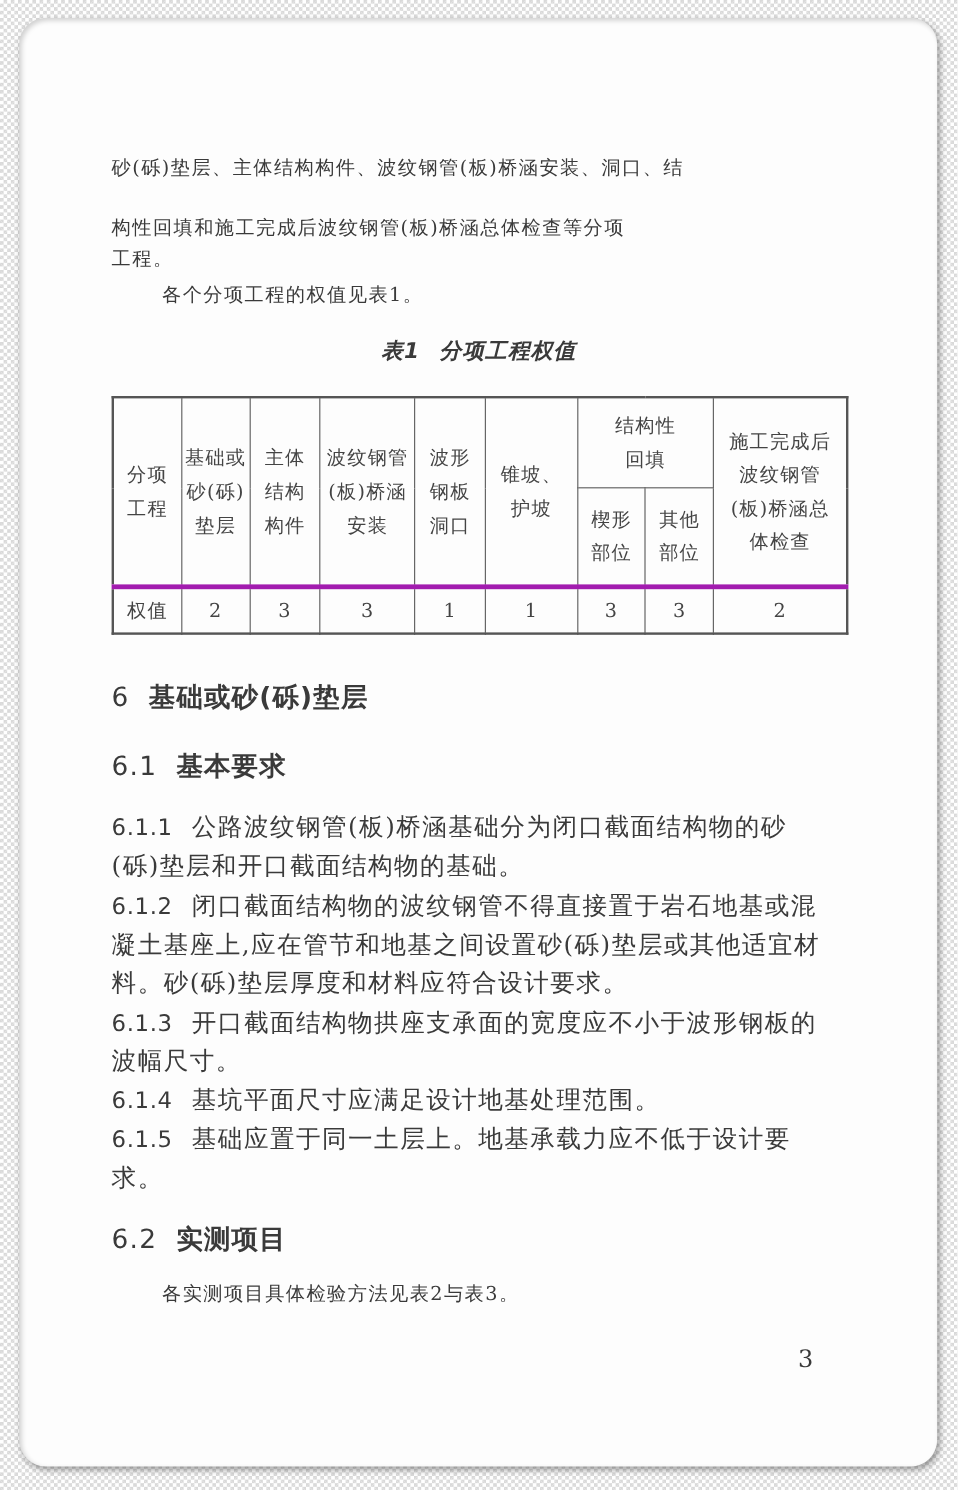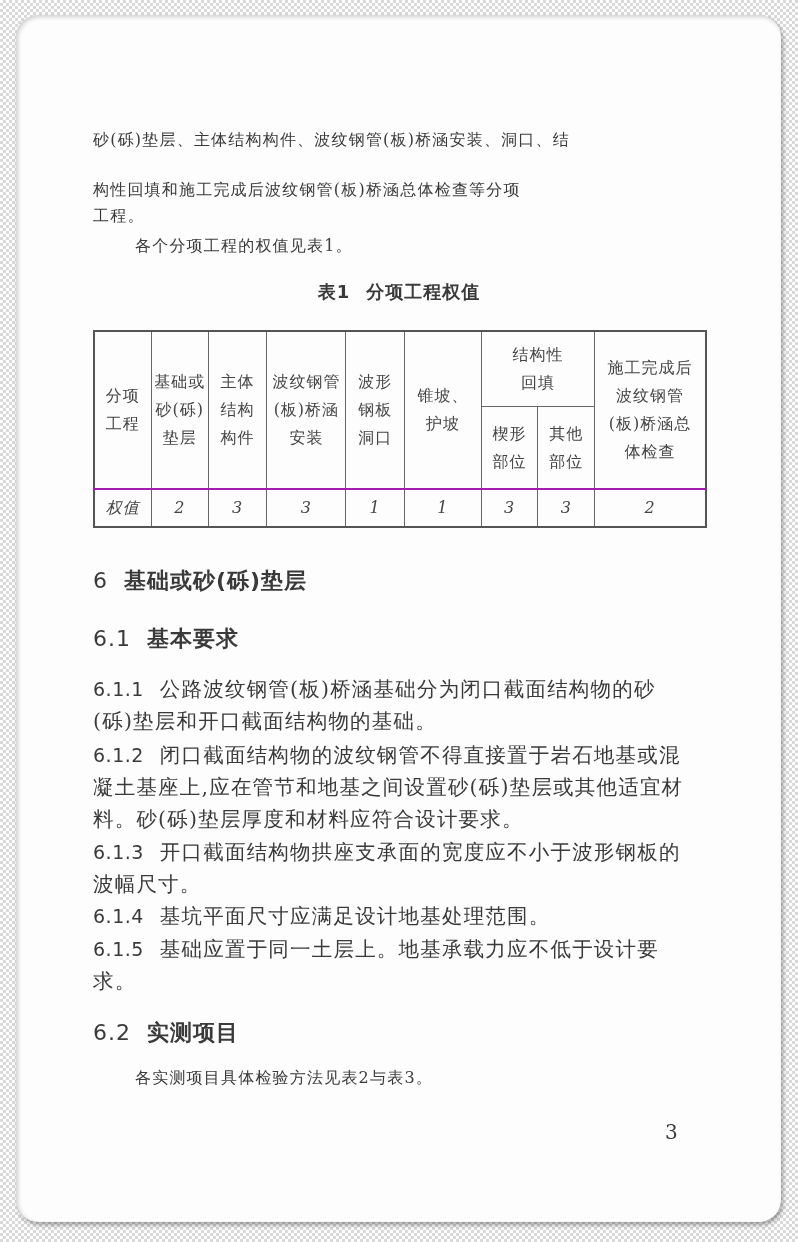--- a/index.html
+++ b/index.html
@@ -17,30 +17,30 @@
     color: #3a3a3a;
   }
   .page {
     position: absolute; left: 16px; top: 15px; width: 765px; height: 1207px;
     background: #fdfdfd;
     border-radius: 22px;
     box-shadow: inset 2px 2px 4px rgba(0,0,0,0.18), 2px 3px 5px rgba(0,0,0,0.35);
   }
   .txt { position: absolute; left: 93px; font-size: 16px; letter-spacing: 1.2px; white-space: nowrap; }
   .sans { font-family: "DejaVu Sans", "Liberation Sans", sans-serif; }
-  .cap { position: absolute; left: 0; width: 798px; text-align: center; top: 280px; font-size: 18px; font-weight: bold; letter-spacing: 1px; }
+  .cap { position: absolute; left: 0; width: 798px; text-align: center; top: 280px; font-size: 18px; font-weight: bold; letter-spacing: 1px; font-style: italic; }
   .cap span { margin: 0 8px; }
   table.weights {
     position: absolute; left: 93px; top: 330px; width: 614px; height: 198px;
     border-collapse: collapse; border: 2px solid #555;
     font-size: 16px; color: #444; letter-spacing: 1px;
   }
   table.weights td { border: 1px solid #666; text-align: center; vertical-align: middle; line-height: 28px; padding: 0; }
   table.weights tr.vals td { height: 36px; font-size: 16px; }
-  table.weights tr.vals { border-top: 2px solid #a21caf; font-style: italic; }
+  table.weights tr.vals { border-top: 4px solid #a21caf; }
   .h2 { position: absolute; left: 93px; font-size: 22px; font-weight: bold; letter-spacing: 1px; }
   .h2 .num { font-weight: normal; margin-right: 16px; }
   .cl { position: absolute; left: 93px; font-size: 20.5px; letter-spacing: 1.2px; white-space: nowrap; text-align: center; }
   .cl .num { font-family: "DejaVu Sans", "Liberation Sans", sans-serif; font-size: 19px; margin-right: 16px; letter-spacing: 0.5px; }
   .pageno { position: absolute; left: 665px; top: 1120px; font-size: 20px; }
 </style>
 </head>
 <body>
 
 <div class="page"></div>

